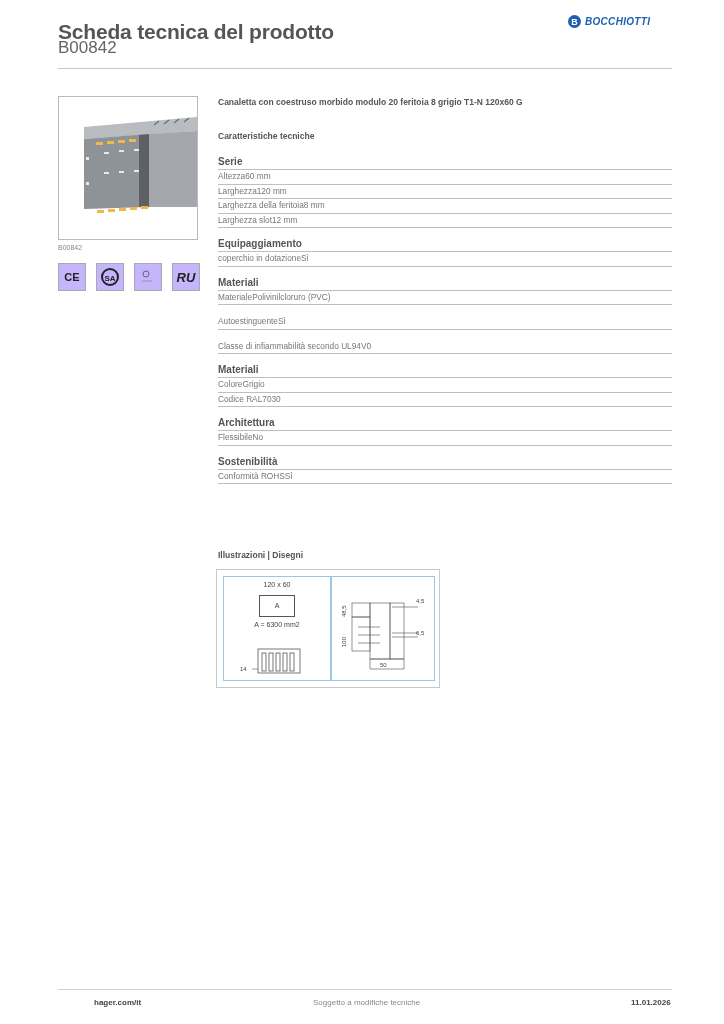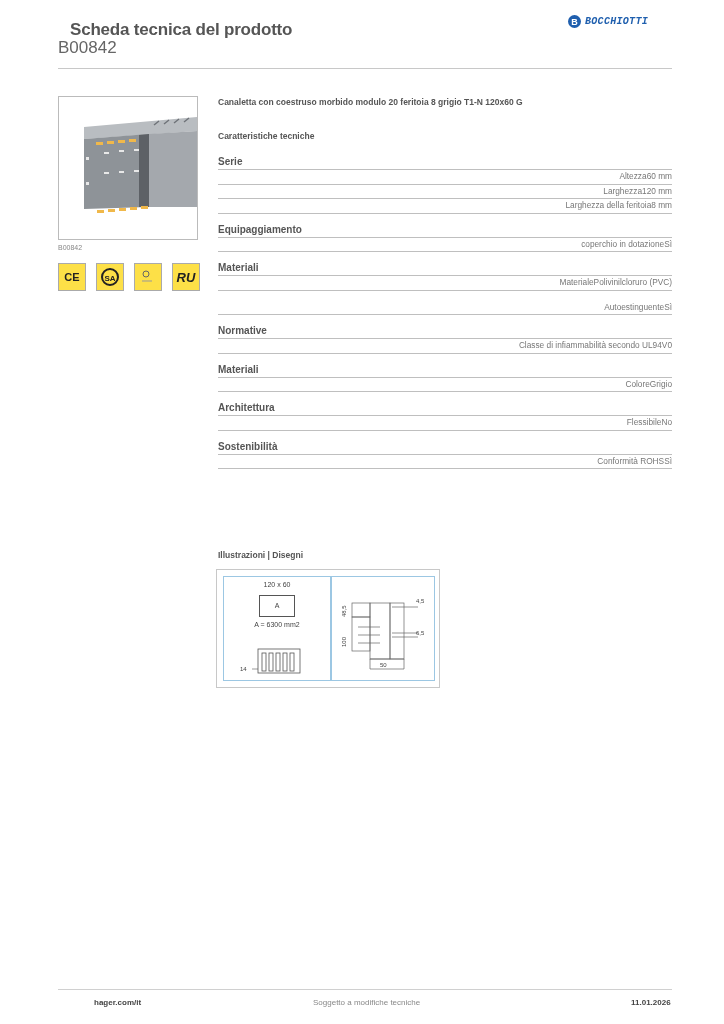--- a/index.html
+++ b/index.html
@@ -1,37 +1,37 @@
 <!DOCTYPE html>
 <html><head>
 <meta charset="utf-8">
 <style>
   html, body { margin:0; padding:0; background:#ffffff; }
   body { width:724px; height:1024px; position:relative; overflow:hidden;
          font-family:"Liberation Sans", sans-serif; color:#555; }
   .abs { position:absolute; }
-  .title { left:70px; top:20px; font-size:17px; font-weight:bold; color:#555; letter-spacing:-0.2px; }
+  .title { left:58px; top:20px; font-size:21px; font-weight:bold; color:#555; letter-spacing:-0.2px; }
   .code { left:58px; top:38px; font-size:17px; color:#666; }
   .logo { left:568px; top:15px; display:flex; align-items:center; gap:4px; color:#1f5fae; }
   .logo .mark { width:13px; height:13px; border-radius:50%; background:#1f5fae; color:#fff;
                 font-size:9px; font-weight:bold; display:flex; align-items:center; justify-content:center; }
-  .logo .word { font-size:10px; font-weight:bold; font-style:italic; letter-spacing:0.3px;font-family:Liberation Mono, monospace; }
+  .logo .word { font-size:10px; font-weight:bold; font-style:italic; letter-spacing:0.3px; }
   .hr-top { left:58px; top:68px; width:614px; height:1px; background:#c8c8c8; }
   .photo { left:58px; top:96px; width:138px; height:142px; border:1px solid #bbb; background:#fff; overflow:hidden; }
   .photo-caption { left:58px; top:244px; font-size:7px; color:#888; }
   .certs { left:58px; top:263px; display:flex; gap:10px; }
   .cert { width:26px; height:26px; border:1px solid #aaa; display:flex; align-items:center; justify-content:center;
-          font-size:11px; color:#222; font-weight:bold; background:#fde047; }
+          font-size:11px; color:#222; font-weight:bold; background:#c4b5fd; }
   .desc { left:218px; top:97px; font-size:8.5px; font-weight:bold; color:#555; }
   .subhead { left:218px; top:131px; font-size:8.5px; font-weight:bold; color:#555; }
   .specs { left:218px; top:156px; width:454px; }
   .group { margin-bottom:10px; }
   .group-title { font-size:10px; font-weight:bold; color:#555; height:11px; line-height:11px;
                  border-bottom:1px solid #bfbfbf; padding-bottom:2px; }
-  .row { display:flex; justify-content:flex-end; font-size:8.3px; color:#777;
+  .row { display:flex; justify-content:flex-start; font-size:8.3px; color:#777;
          height:13.5px; line-height:13px; border-bottom:1px solid #bfbfbf; }
   .illus-title { left:218px; top:550px; font-size:8.5px; font-weight:bold; color:#555; }
   .drawing { left:216px; top:569px; width:222px; height:117px; border:1px solid #c8c8c8; background:#fff; }
   .panel { position:absolute; top:6px; height:103px; border:1px solid #9cc7e3; background:#fff; }
   .footer-line { left:58px; top:989px; width:614px; height:1px; background:#d0d0d0; }
   .footer-left { left:58px; top:998px; font-size:8px; font-weight:bold; color:#444;padding-left:36px; }
   .footer-mid { left:313px; top:998px; font-size:8px; color:#888; }
   .footer-right { left:631px; top:998px; font-size:8px; font-weight:bold; color:#444; }
 </style>
 </head>
@@ -112,20 +112,24 @@
         <span>60 mm</span>
       </div>
     <div class="row">
         <span>Larghezza</span>
         <span>120 mm</span>
       </div>
     <div class="row">
         <span>Larghezza della feritoia</span>
         <span>8 mm</span>
       </div>
+    <div class="row">
+        <span>Larghezza slot</span>
+        <span>12 mm</span>
+      </div>
   </div>
   <div class="group">
     <div class="group-title">Equipaggiamento</div>
     <div class="row">
         <span>coperchio in dotazione</span>
         <span>Sì</span>
       </div>
   </div>
   <div class="group">
     <div class="group-title">Materiali</div>
@@ -134,31 +138,34 @@
         <span>Polivinilcloruro (PVC)</span>
       </div>
   </div>
   <div class="group">
     <div class="row">
         <span>Autoestinguente</span>
         <span>Sì</span>
       </div>
   </div>
   <div class="group">
-    <div class="group-title">Normative</div>
     <div class="row">
         <span>Classe di infiammabilità secondo UL94</span>
         <span>V0</span>
       </div>
   </div>
   <div class="group">
     <div class="group-title">Materiali</div>
     <div class="row">
         <span>Colore</span>
         <span>Grigio</span>
+      </div>
+    <div class="row">
+        <span>Codice RAL</span>
+        <span>7030</span>
       </div>
   </div>
   <div class="group">
     <div class="group-title">Architettura</div>
     <div class="row">
         <span>Flessibile</span>
         <span>No</span>
       </div>
   </div>
   <div class="group">

